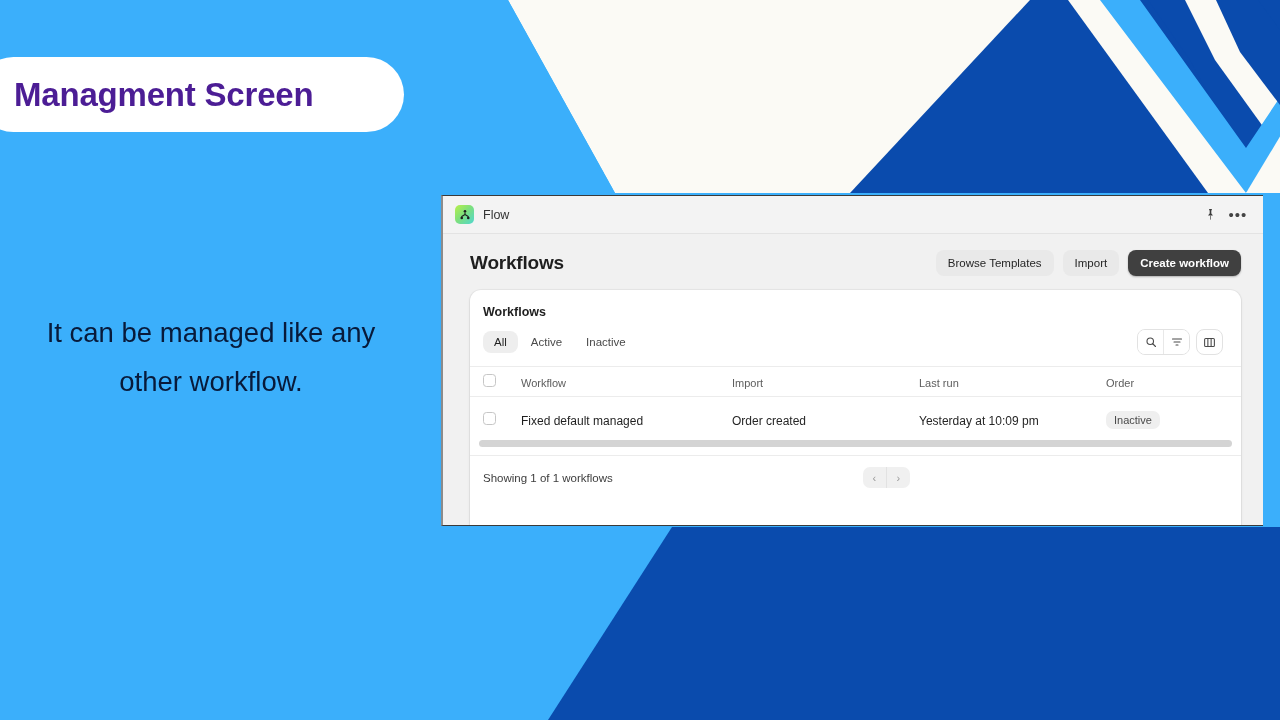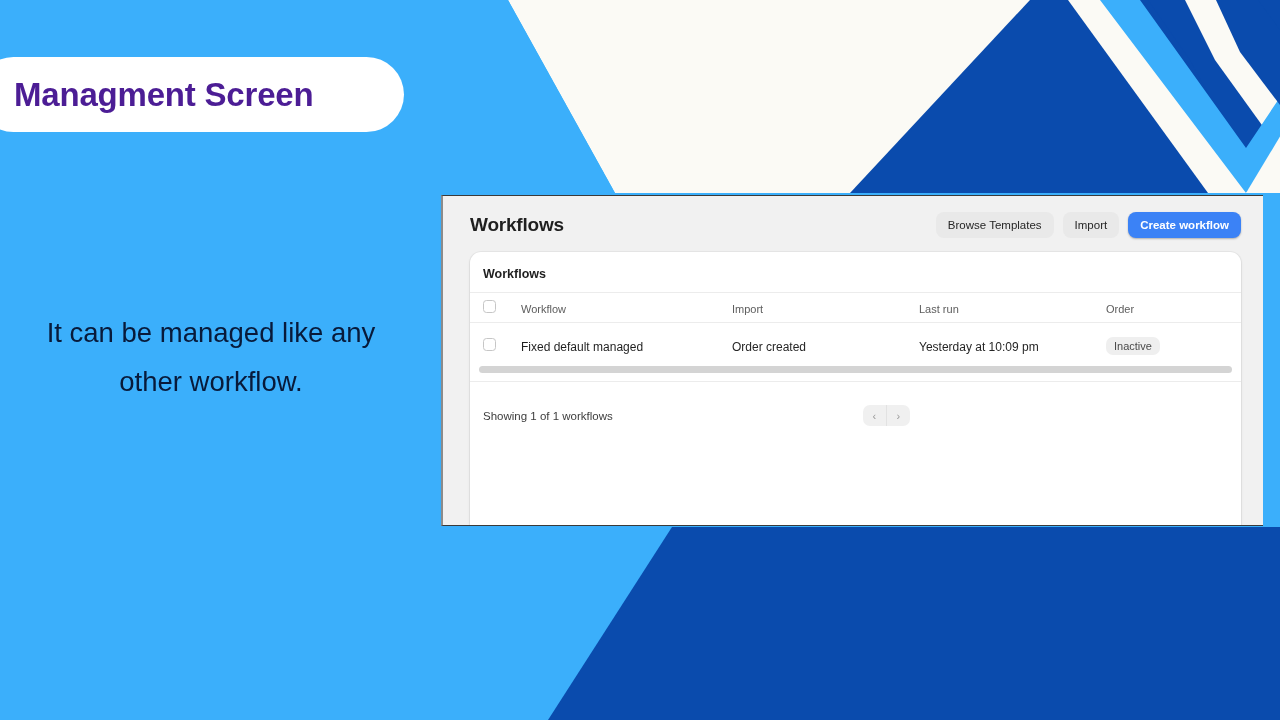--- a/index.html
+++ b/index.html
@@ -135,21 +135,21 @@
     border: none;
     font-family: "Liberation Sans", sans-serif;
     cursor: pointer;
   }
   .hbtn.secondary {
     background: #e9e9e9;
     color: #262626;
     font-weight: normal;
   }
   .hbtn.primary {
-    background: #3b82f6;
+    background: #404040;
     color: #ffffff;
     font-weight: bold;
     box-shadow: 0 1px 2px rgba(0,0,0,.28);
   }
 
   
   .card {
     margin: 0 22px 0 27px;
     background: #ffffff;
     border-radius: 11px 11px 0 0;
@@ -283,21 +283,21 @@
     width: 100%;
     background: #d4d4d4;
     border-radius: 4px;
   }
 
   
   .card-footer {
     border-top: 1px solid #ececec;
     display: flex;
     align-items: center;
-    padding: 23px 18px 11px 13px;
+    padding: 11px 18px 11px 13px;
     margin-top: 8px;
   }
   .footer-text {
     font-size: 11.5px;
     color: #3d3d3d;
   }
   .pager {
     display: flex;
     align-items: center;
     margin-left: 250px;
@@ -346,32 +346,82 @@
 </svg>
 
 <div class="title-pill">
   <span class="title-text">Managment Screen</span>
 </div>
 
 <div class="caption">It can be managed like any other workflow.</div>
 
 <div class="app-window">
 
+  <div class="titlebar">
+    <span class="app-icon">
+      <svg width="12" height="12" viewBox="0 0 24 24" fill="none" stroke="#1d1d1d" stroke-width="2.2" stroke-linecap="round" stroke-linejoin="round">
+        <circle cx="12" cy="4.5" r="2.6" fill="#1d1d1d" stroke="none"></circle>
+        <circle cx="5.5" cy="18" r="2.6" fill="#1d1d1d" stroke="none"></circle>
+        <circle cx="18.5" cy="18" r="2.6" fill="#1d1d1d" stroke="none"></circle>
+        <path d="M12 7.5 L12 11 M12 11 L5.5 15 M12 11 L18.5 15"></path>
+      </svg>
+    </span>
+    <span class="app-title">Flow</span>
+    <span class="titlebar-spacer"></span>
+    <span class="titlebar-btn">
+      <svg width="13" height="13" viewBox="0 0 24 24" fill="#3a3a3a">
+        <path d="M14.5 2 L9.5 2 L9.5 4 L10.5 4 L10.5 9.5 C10.5 11 8 12 7.5 14 L16.5 14 C16 12 13.5 11 13.5 9.5 L13.5 4 L14.5 4 Z"></path>
+        <rect x="11.4" y="14" width="1.2" height="7.5"></rect>
+      </svg>
+    </span>
+    <span class="titlebar-btn">
+      <span class="dots">•••</span>
+    </span>
+  </div>
 
   <div class="page-header">
     <span class="page-title">Workflows</span>
     <span class="header-spacer"></span>
     <button class="hbtn secondary">Browse Templates</button>
     <button class="hbtn secondary">Import</button>
     <button class="hbtn primary">Create workflow</button>
   </div>
 
   <div class="card">
     <div class="card-head">
       <div class="card-title">Workflows</div>
+      <div class="tabs-row">
+        <div class="tabs">
+          <div class="tab active">All</div>
+          <div class="tab">Active</div>
+          <div class="tab">Inactive</div>
+        </div>
+        <span class="tabs-spacer"></span>
+
+        <div class="tool-group">
+          <div class="tbtn">
+            <svg width="12" height="12" viewBox="0 0 24 24" fill="none" stroke="#4a4a4a" stroke-width="2.2" stroke-linecap="round">
+              <circle cx="10.5" cy="10.5" r="6.5"></circle>
+              <path d="M15.5 15.5 L21 21"></path>
+            </svg>
+          </div>
+          <div class="tbtn">
+            <svg width="12" height="12" viewBox="0 0 24 24" fill="none" stroke="#4a4a4a" stroke-width="2.2" stroke-linecap="round">
+              <path d="M3 6 H21 M6 12 H18 M10 18 H14"></path>
+            </svg>
+          </div>
+        </div>
+
+        <div class="tool-single">
+          <svg width="13" height="13" viewBox="0 0 24 24" fill="none" stroke="#4a4a4a" stroke-width="2">
+            <rect x="3" y="4.5" width="18" height="15" rx="2"></rect>
+            <path d="M9 4.5 V19.5 M15 4.5 V19.5"></path>
+          </svg>
+        </div>
+      </div>
     </div>
 
     <table class="wf-table">
       <thead>
         <tr class="th-row">
           <th class="col-check">
             <span class="chk"></span>
           </th>
           <th class="col-wf">
             <span class="th-label">Workflow</span>

